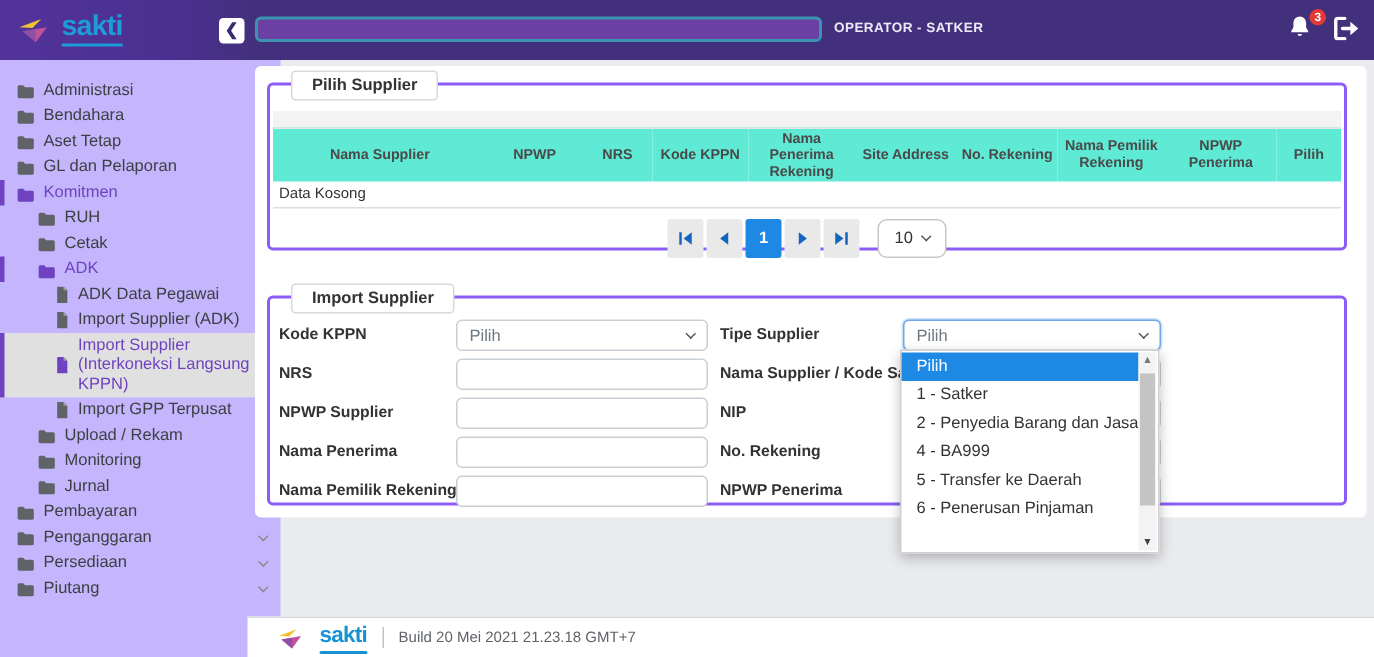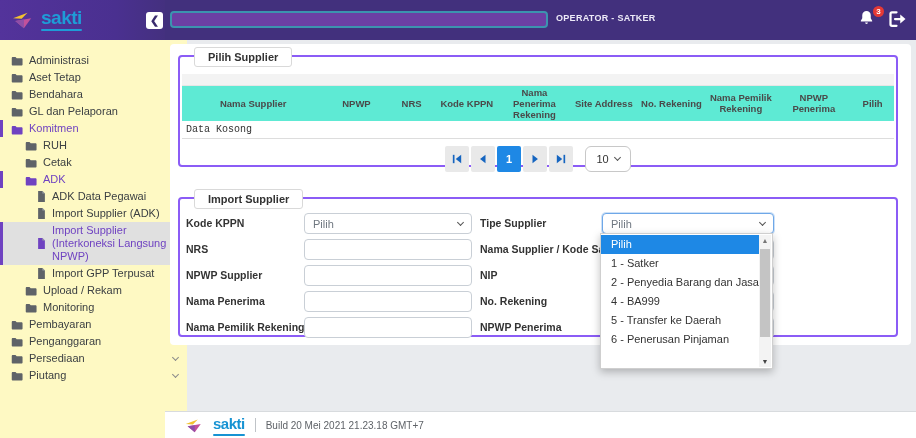--- a/index.html
+++ b/index.html
@@ -19,21 +19,21 @@
     border:none; border-radius:3px; color:#3A2B6E; font-weight:bold; font-size:11px; line-height:15px;
     text-align:center; cursor:pointer; z-index:31; }
   .marquee { position:absolute; left:170px; top:11px; width:378px; height:17px;
     background:#6C3FA4; border:2px solid #3C93AF; border-radius:4px; }
   .user-role { position:absolute; left:556px; top:13px; color:#EDEAF8; font-size:9px; font-weight:bold; letter-spacing:.3px; }
   .bell { position:absolute; left:858px; top:9px; width:22px; height:22px; cursor:pointer; }
   .badge { position:absolute; right:-4px; top:-3px; min-width:11px; height:11px; background:#E53935;
     border-radius:6px; color:#fff; font-size:8px; font-weight:bold; text-align:center; line-height:11px; padding:0 2px; }
   .logout { position:absolute; left:889px; top:11px; width:20px; height:18px; cursor:pointer; }
   
-  .sidebar { position:absolute; left:0; top:40px; width:187px; height:398px; background:#fef9c3; z-index:5; padding-top:12px; }
+  .sidebar { position:absolute; left:0; top:40px; width:187px; height:398px; background:#c4b5fd; z-index:5; padding-top:12px; }
   .sb-item { display:flex; align-items:center; gap:6px; min-height:17px; padding:2px 6px 2px 8px;
     border-left:3px solid transparent; color:#3C4043; font-size:11px; cursor:pointer; }
   .sb-item.lvl1 { padding-left:22px; }
   .sb-item.lvl2 { padding-left:34px; }
   .sb-item.active { border-left-color:#6F42C1; color:#6F42C1;align-items:flex-end; }
   .sb-item.selected { border-left-color:#6F42C1; color:#6F42C1; background:#E0E0E0; }
   .sb-ico { display:inline-flex; flex:0 0 auto; color:#5F6368; }
   .sb-item.active .sb-ico, .sb-item.selected .sb-ico { color:#6F42C1; }
   .sb-label { flex:1 1 auto; line-height:13px; }
   .chev { width:5px; height:5px; border-right:1.4px solid #8A8A8A; border-bottom:1.4px solid #8A8A8A;
@@ -47,21 +47,21 @@
   .panel-legend { position:absolute; top:-10px; left:14px; background:#fff; border:1px solid #D9D9D9;
     border-radius:3px; padding:3px 13px; font-size:11px; font-weight:bold; color:#333; }
   .panel-pilih { top:11px; height:112px; }
   .panel-import { top:153px; height:140px; }
   
   .grid-table { width:712px; margin:17px auto 0 auto; border-collapse:collapse; table-layout:fixed; }
   .grid-strip { height:11px; background:#F3F3F3; border-bottom:1px solid #E6E6E6; }
   .grid-table th { background:#5eead4; font-size:9.5px; font-weight:bold; color:#4A4A4A;
     height:27px; text-align:center; padding:1px 3px; line-height:11px; }
   .grid-table td.empty-cell { font-size:10px; color:#333; height:18px; padding:2px 4px;
-    border-bottom:1px solid #DDDDDD; text-align:left;font-family:Liberation Mono, monospace; }
+    border-bottom:1px solid #DDDDDD; text-align:left; }
   
   .pager { display:flex; justify-content:center; align-items:center; margin-top:7px; gap:2px; }
   .pg-btn { width:24px; height:26px; background:#E9E9E9; border:none; border-radius:2px;
     display:flex; align-items:center; justify-content:center; cursor:pointer; }
   .pg-btn.active { background:#1E88E5; color:#fff; font-size:11px; font-weight:bold; }
   .pg-size { margin-left:10px; width:46px; height:26px; background:#fff; border:1px solid #C8C8C8;
     border-radius:6px; display:flex; align-items:center; justify-content:center; gap:6px;
     font-size:11px; color:#333; cursor:pointer; }
   .sel-chev { width:5px; height:5px; border-right:1.4px solid #555; border-bottom:1.4px solid #555;
     transform:rotate(45deg); margin-top:-3px; }
@@ -141,30 +141,30 @@
         </span>
         <span class="sb-label">Administrasi</span>
         <span class="chev down"></span>
       </div>
       <div class="sb-item lvl0">
         <span class="sb-ico">
           <svg width="12" height="10" viewBox="0 0 16 13">
             <path d="M1 2.5 C1 1.7 1.6 1 2.4 1 H6 l1.6 1.8 H14 c.8 0 1.4.7 1.4 1.5 V11 c0 .8-.6 1.5-1.4 1.5 H2.4 C1.6 12.5 1 11.8 1 11 Z" fill="currentColor"></path>
           </svg>
         </span>
+        <span class="sb-label">Bendahara</span>
+        <span class="chev down"></span>
+      </div>
+      <div class="sb-item lvl0">
+        <span class="sb-ico">
+          <svg width="12" height="10" viewBox="0 0 16 13">
+            <path d="M1 2.5 C1 1.7 1.6 1 2.4 1 H6 l1.6 1.8 H14 c.8 0 1.4.7 1.4 1.5 V11 c0 .8-.6 1.5-1.4 1.5 H2.4 C1.6 12.5 1 11.8 1 11 Z" fill="currentColor"></path>
+          </svg>
+        </span>
         <span class="sb-label">Aset Tetap</span>
-        <span class="chev down"></span>
-      </div>
-      <div class="sb-item lvl0">
-        <span class="sb-ico">
-          <svg width="12" height="10" viewBox="0 0 16 13">
-            <path d="M1 2.5 C1 1.7 1.6 1 2.4 1 H6 l1.6 1.8 H14 c.8 0 1.4.7 1.4 1.5 V11 c0 .8-.6 1.5-1.4 1.5 H2.4 C1.6 12.5 1 11.8 1 11 Z" fill="currentColor"></path>
-          </svg>
-        </span>
-        <span class="sb-label">Bendahara</span>
         <span class="chev down"></span>
       </div>
       <div class="sb-item lvl0">
         <span class="sb-ico">
           <svg width="12" height="10" viewBox="0 0 16 13">
             <path d="M1 2.5 C1 1.7 1.6 1 2.4 1 H6 l1.6 1.8 H14 c.8 0 1.4.7 1.4 1.5 V11 c0 .8-.6 1.5-1.4 1.5 H2.4 C1.6 12.5 1 11.8 1 11 Z" fill="currentColor"></path>
           </svg>
         </span>
         <span class="sb-label">GL dan Pelaporan</span>
         <span class="chev down"></span>
@@ -223,21 +223,21 @@
         </span>
         <span class="sb-label">Import Supplier (ADK)</span>
       </div>
       <div class="sb-item lvl2 selected">
         <span class="sb-ico">
           <svg width="9" height="11" viewBox="0 0 10 13">
             <path d="M1 0 h5 l3 3 v10 H1 Z" fill="currentColor"></path>
             <path d="M6 0 l3 3 h-3 Z" fill="#9aa0a6"></path>
           </svg>
         </span>
-        <span class="sb-label">Import Supplier (Interkoneksi Langsung NPWP)</span>
+        <span class="sb-label">Import Supplier (Interkoneksi Langsung KPPN)</span>
       </div>
       <div class="sb-item lvl2">
         <span class="sb-ico">
           <svg width="9" height="11" viewBox="0 0 10 13">
             <path d="M1 0 h5 l3 3 v10 H1 Z" fill="currentColor"></path>
             <path d="M6 0 l3 3 h-3 Z" fill="#9aa0a6"></path>
           </svg>
         </span>
         <span class="sb-label">Import GPP Terpusat</span>
       </div>
@@ -250,20 +250,29 @@
         <span class="sb-label">Upload / Rekam</span>
         <span class="chev down"></span>
       </div>
       <div class="sb-item lvl1">
         <span class="sb-ico">
           <svg width="12" height="10" viewBox="0 0 16 13">
             <path d="M1 2.5 C1 1.7 1.6 1 2.4 1 H6 l1.6 1.8 H14 c.8 0 1.4.7 1.4 1.5 V11 c0 .8-.6 1.5-1.4 1.5 H2.4 C1.6 12.5 1 11.8 1 11 Z" fill="currentColor"></path>
           </svg>
         </span>
         <span class="sb-label">Monitoring</span>
+        <span class="chev down"></span>
+      </div>
+      <div class="sb-item lvl1">
+        <span class="sb-ico">
+          <svg width="12" height="10" viewBox="0 0 16 13">
+            <path d="M1 2.5 C1 1.7 1.6 1 2.4 1 H6 l1.6 1.8 H14 c.8 0 1.4.7 1.4 1.5 V11 c0 .8-.6 1.5-1.4 1.5 H2.4 C1.6 12.5 1 11.8 1 11 Z" fill="currentColor"></path>
+          </svg>
+        </span>
+        <span class="sb-label">Jurnal</span>
         <span class="chev down"></span>
       </div>
       <div class="sb-item lvl0">
         <span class="sb-ico">
           <svg width="12" height="10" viewBox="0 0 16 13">
             <path d="M1 2.5 C1 1.7 1.6 1 2.4 1 H6 l1.6 1.8 H14 c.8 0 1.4.7 1.4 1.5 V11 c0 .8-.6 1.5-1.4 1.5 H2.4 C1.6 12.5 1 11.8 1 11 Z" fill="currentColor"></path>
           </svg>
         </span>
         <span class="sb-label">Pembayaran</span>
         <span class="chev down"></span>

